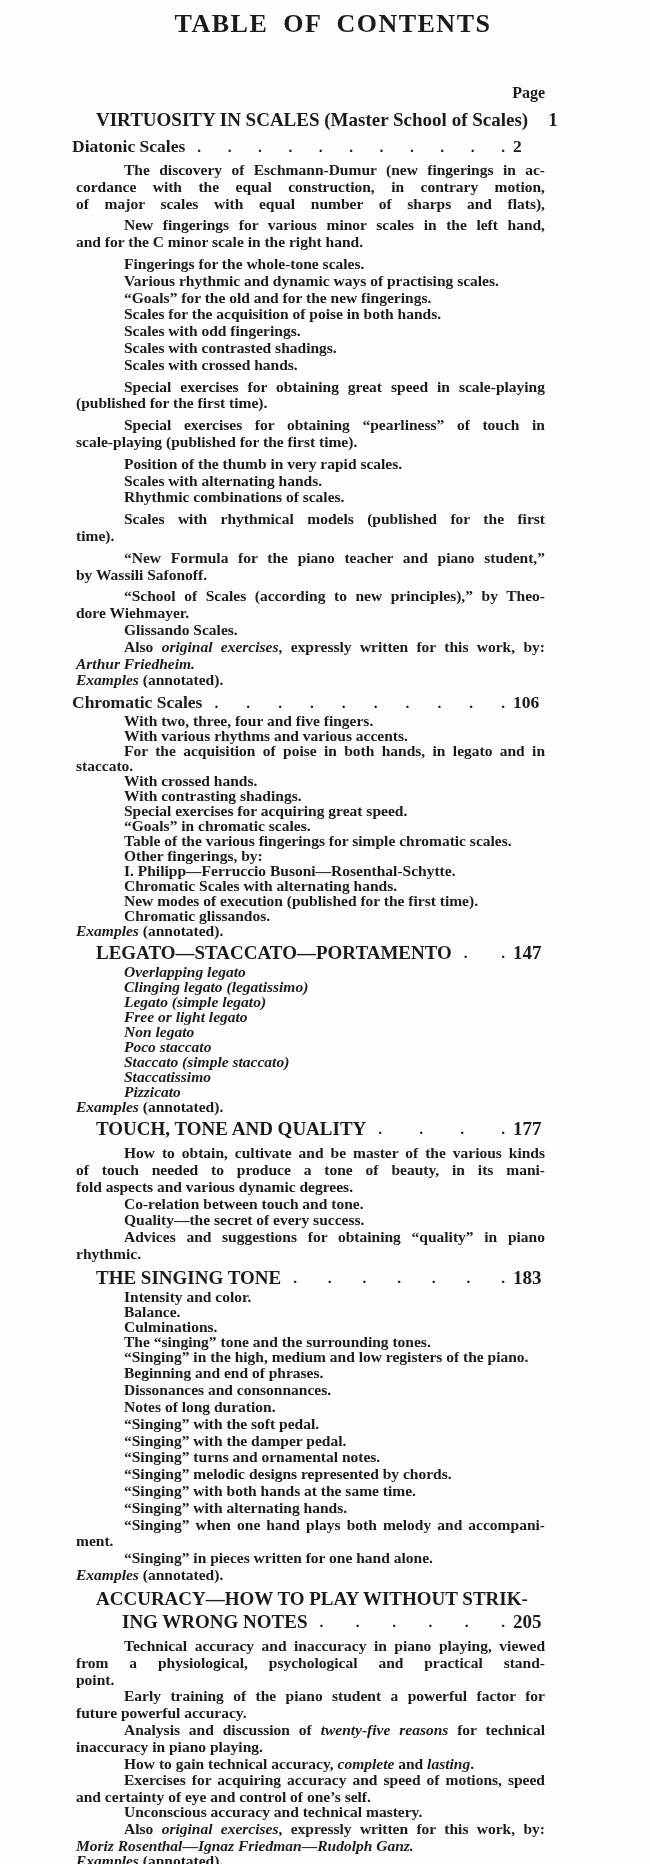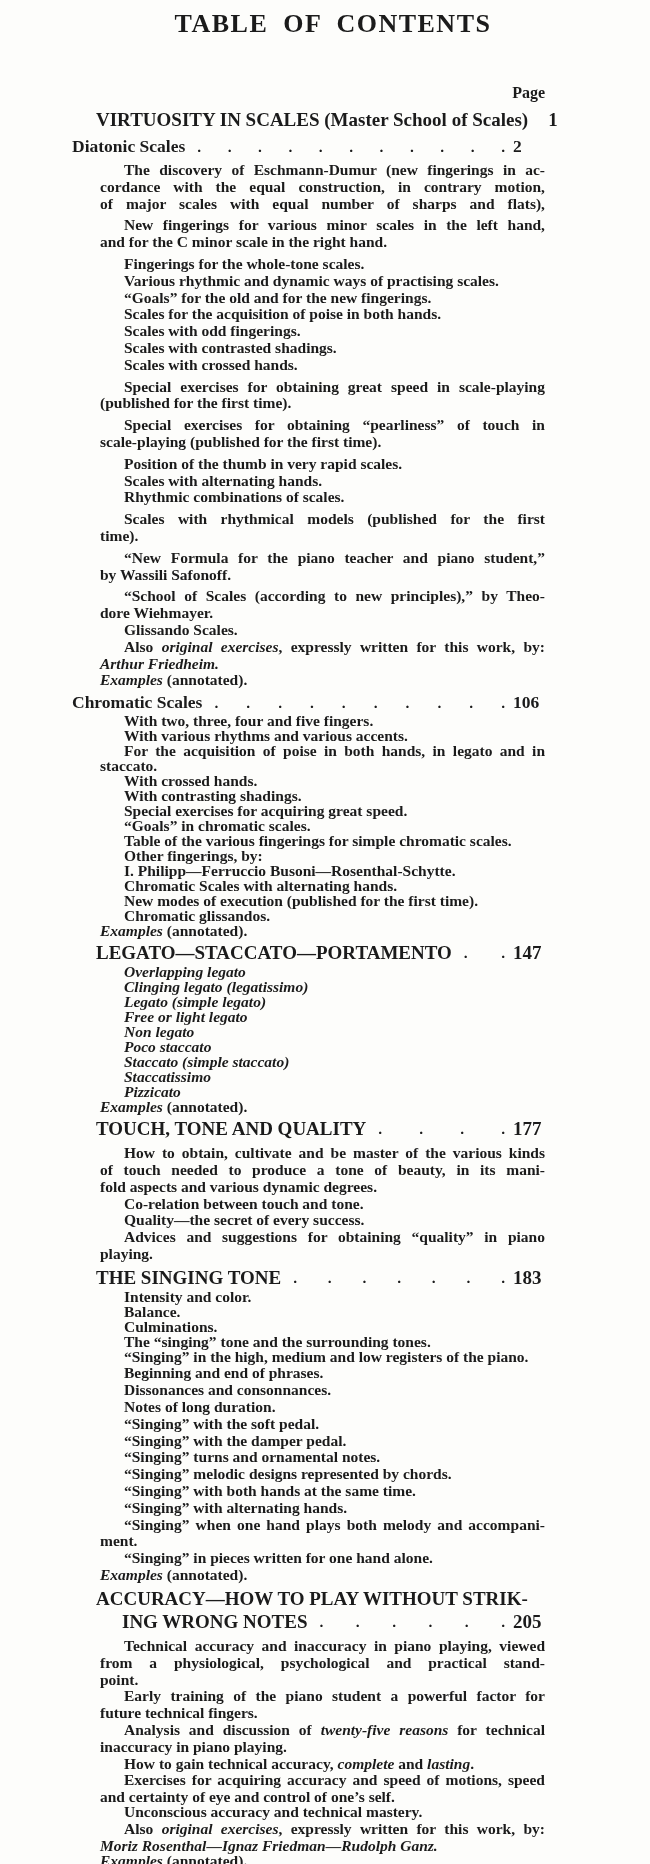--- a/index.html
+++ b/index.html
@@ -28,21 +28,21 @@
     font-weight:700;
     font-size:15.5px;line-height:16.8px;
     white-space:nowrap;
     box-sizing:border-box;width:545px;
   }
   .tight{line-height:15px;}
   .ch{padding-left:96px;font-size:19px;line-height:23px;margin-top:3px;}
   .chc{padding-left:122px;font-size:19px;line-height:23px;}
   .sec{padding-left:72px;font-size:17.5px;line-height:21px;margin-top:3px;}
   .it{padding-left:124px;}
-  .cont{padding-left:100px;}
+  .cont{padding-left:76px;}
   .gap{margin-top:5px;}
   .i{font-style:italic;}
   .j{white-space:normal;text-align:justify;text-align-last:justify;}
   .row{display:flex;align-items:flex-start;}
   .row .t{flex:0 0 auto;}
   .row .dots{
     flex:1 1 auto;min-width:0;
     padding:0 8px 0 12px;
     text-align:justify;text-align-last:justify;
     white-space:normal;
@@ -136,21 +136,21 @@
           <span class="t">TOUCH, TONE AND QUALITY</span>
           <span class="dots">. . . .</span>
           <span class="pg">177</span>
         </div>
         <div class="line it j gap">How to obtain, cultivate and be master of the various kinds</div>
         <div class="line cont j">of touch needed to produce a tone of beauty, in its mani-</div>
         <div class="line cont">fold aspects and various dynamic degrees.</div>
         <div class="line it">Co-relation between touch and tone.</div>
         <div class="line it">Quality—the secret of every success.</div>
         <div class="line it j">Advices and suggestions for obtaining “quality” in piano</div>
-        <div class="line cont">playing.</div>
+        <div class="line cont">rhythmic.</div>
         <div class="line ch row">
           <span class="t">THE SINGING TONE</span>
           <span class="dots">. . . . . . .</span>
           <span class="pg">183</span>
         </div>
         <div class="line it tight">Intensity and color.</div>
         <div class="line it tight">Balance.</div>
         <div class="line it tight">Culminations.</div>
         <div class="line it tight">The “singing” tone and the surrounding tones.</div>
         <div class="line it">“Singing” in the high, medium and low registers of the piano.</div>
@@ -170,21 +170,21 @@
         <div class="line ch gap">ACCURACY—HOW TO PLAY WITHOUT STRIK-</div>
         <div class="line chc row">
           <span class="t">ING WRONG NOTES</span>
           <span class="dots">. . . . . .</span>
           <span class="pg">205</span>
         </div>
         <div class="line it j gap">Technical accuracy and inaccuracy in piano playing, viewed</div>
         <div class="line cont j">from a physiological, psychological and practical stand-</div>
         <div class="line cont">point.</div>
         <div class="line it j">Early training of the piano student a powerful factor for</div>
-        <div class="line cont">future technical fingers.</div>
+        <div class="line cont">future powerful accuracy.</div>
         <div class="line it j">Analysis and discussion of <i>twenty-five reasons</i> for technical</div>
         <div class="line cont">inaccuracy in piano playing.</div>
         <div class="line it">How to gain technical accuracy, <i>complete</i> and <i>lasting</i>.</div>
         <div class="line it j">Exercises for acquiring accuracy and speed of motions, speed</div>
         <div class="line cont tight">and certainty of eye and control of one’s self.</div>
         <div class="line it">Unconscious accuracy and technical mastery.</div>
         <div class="line it j">Also <i>original exercises</i>, expressly written for this work, by:</div>
         <div class="line cont i tight">Moriz Rosenthal—Ignaz Friedman—Rudolph Ganz.</div>
         <div class="line cont tight"><i>Examples</i> (annotated).</div>
       </div>

